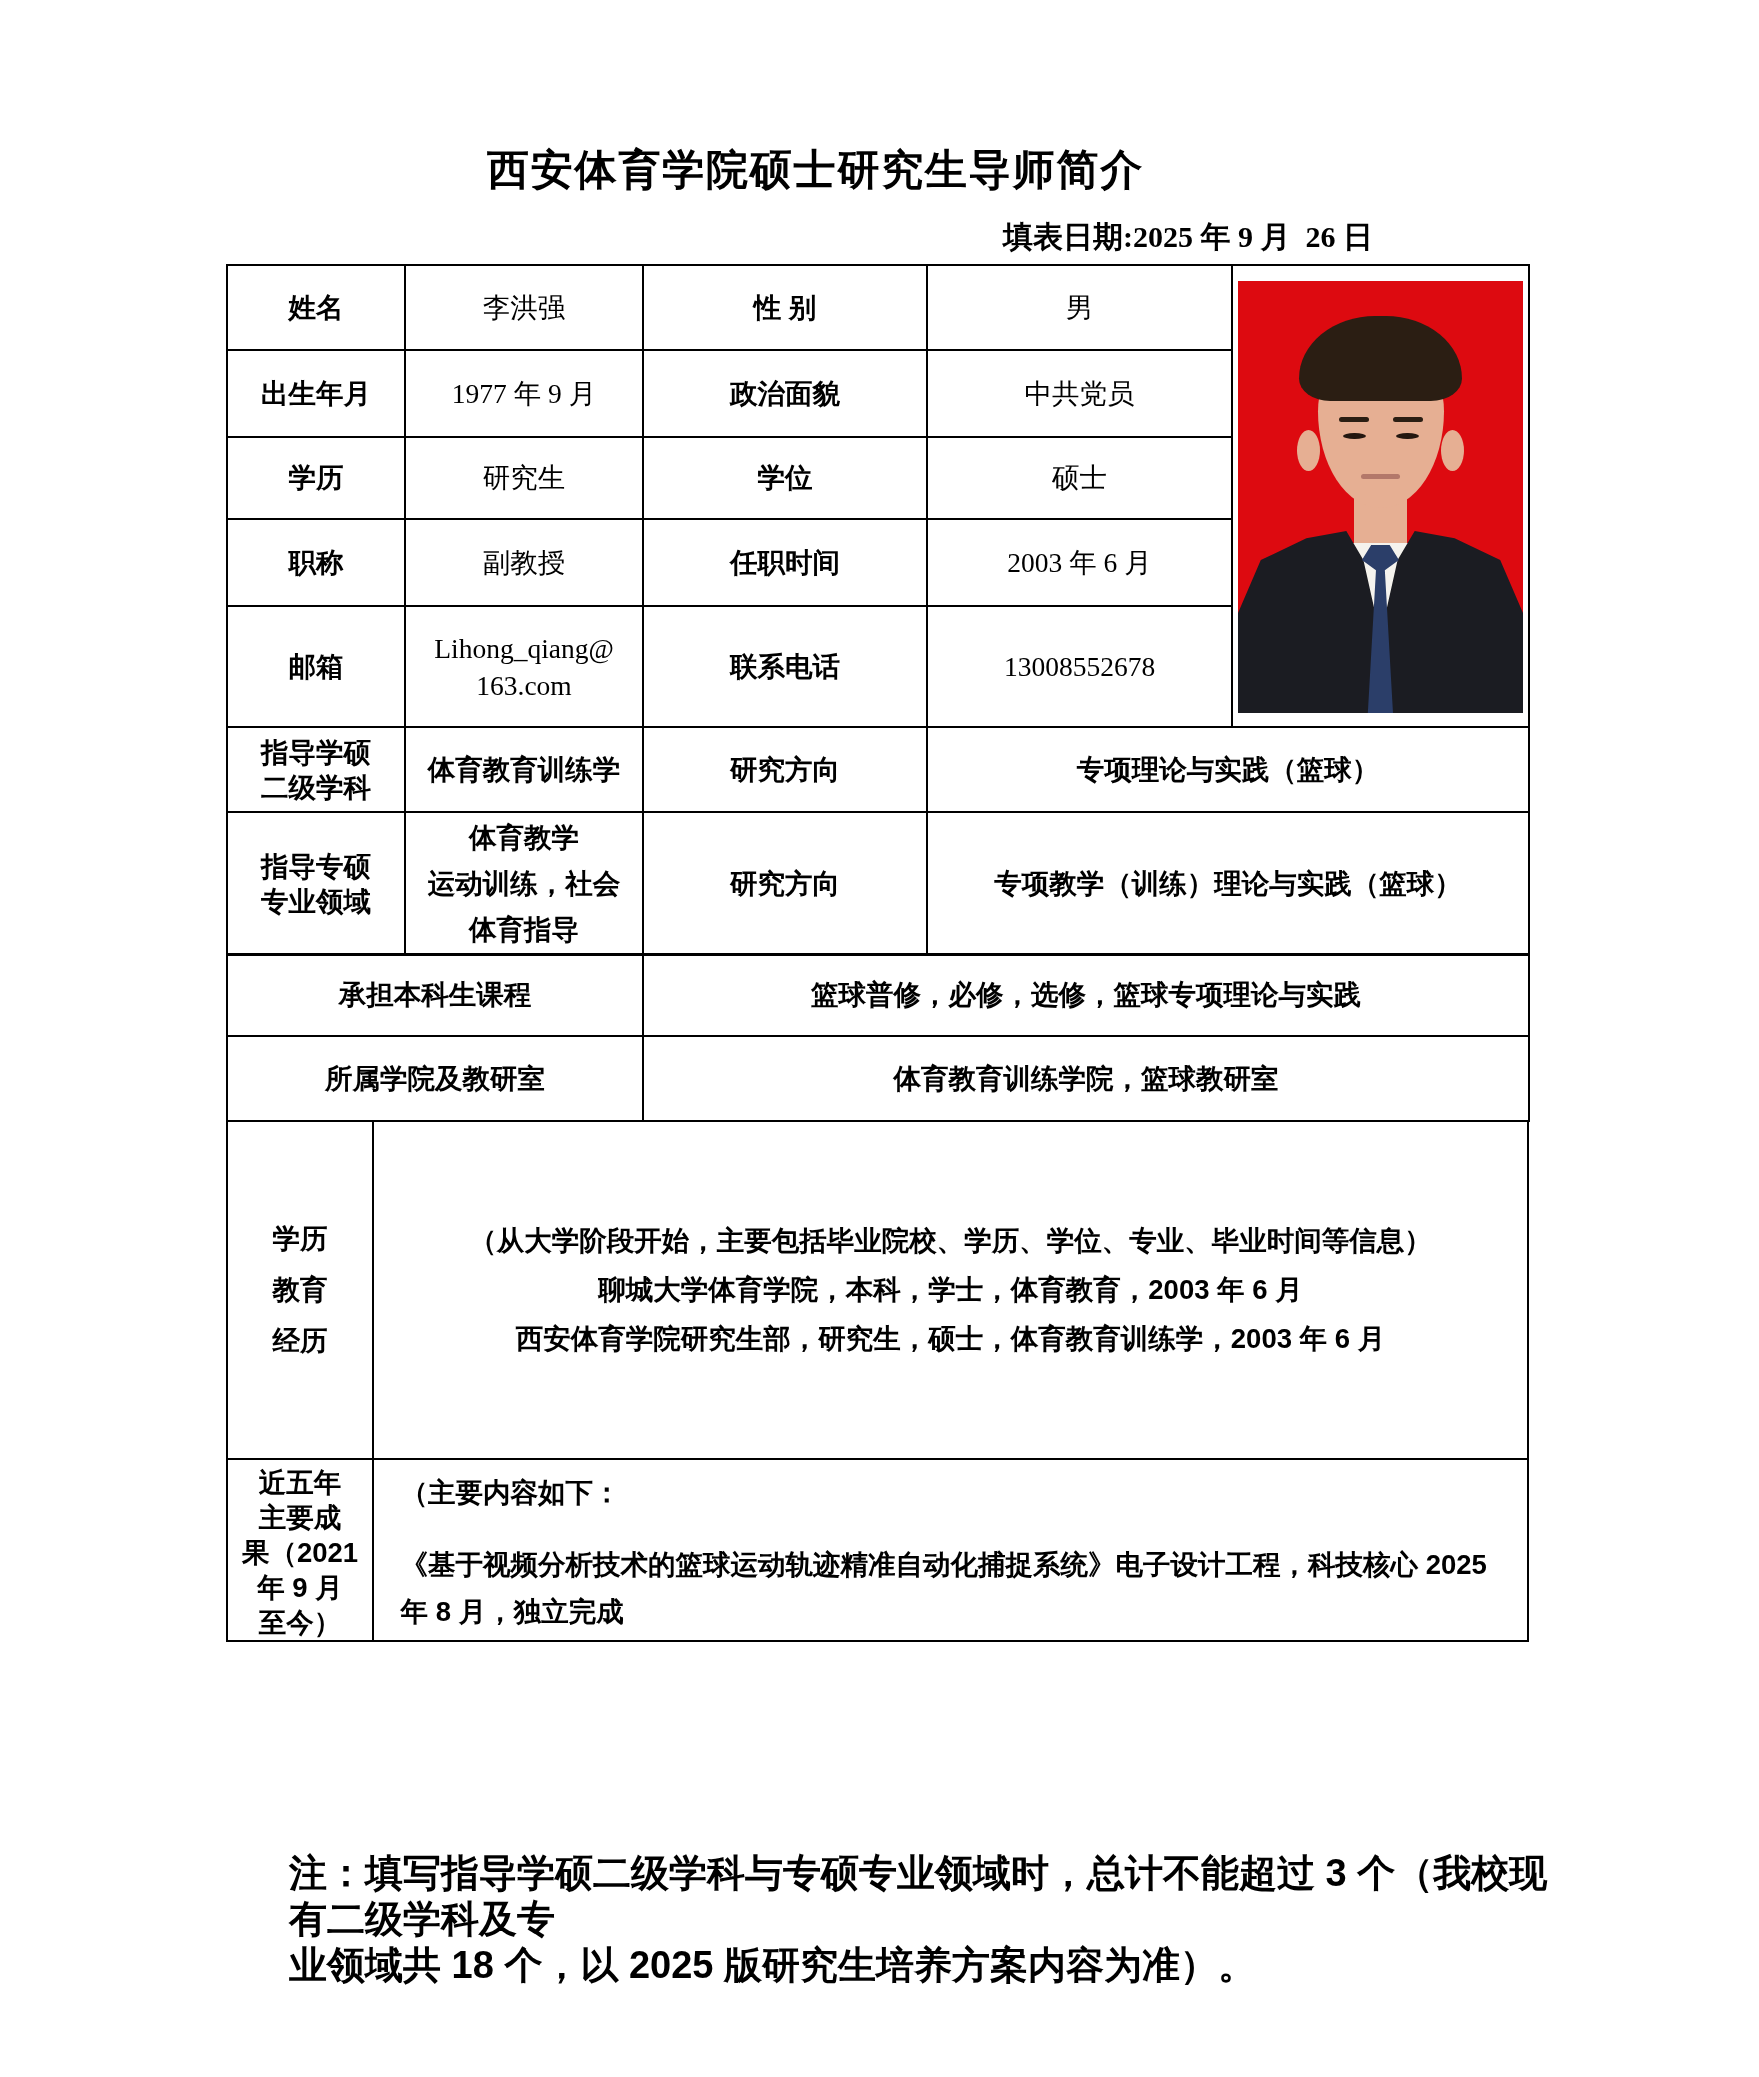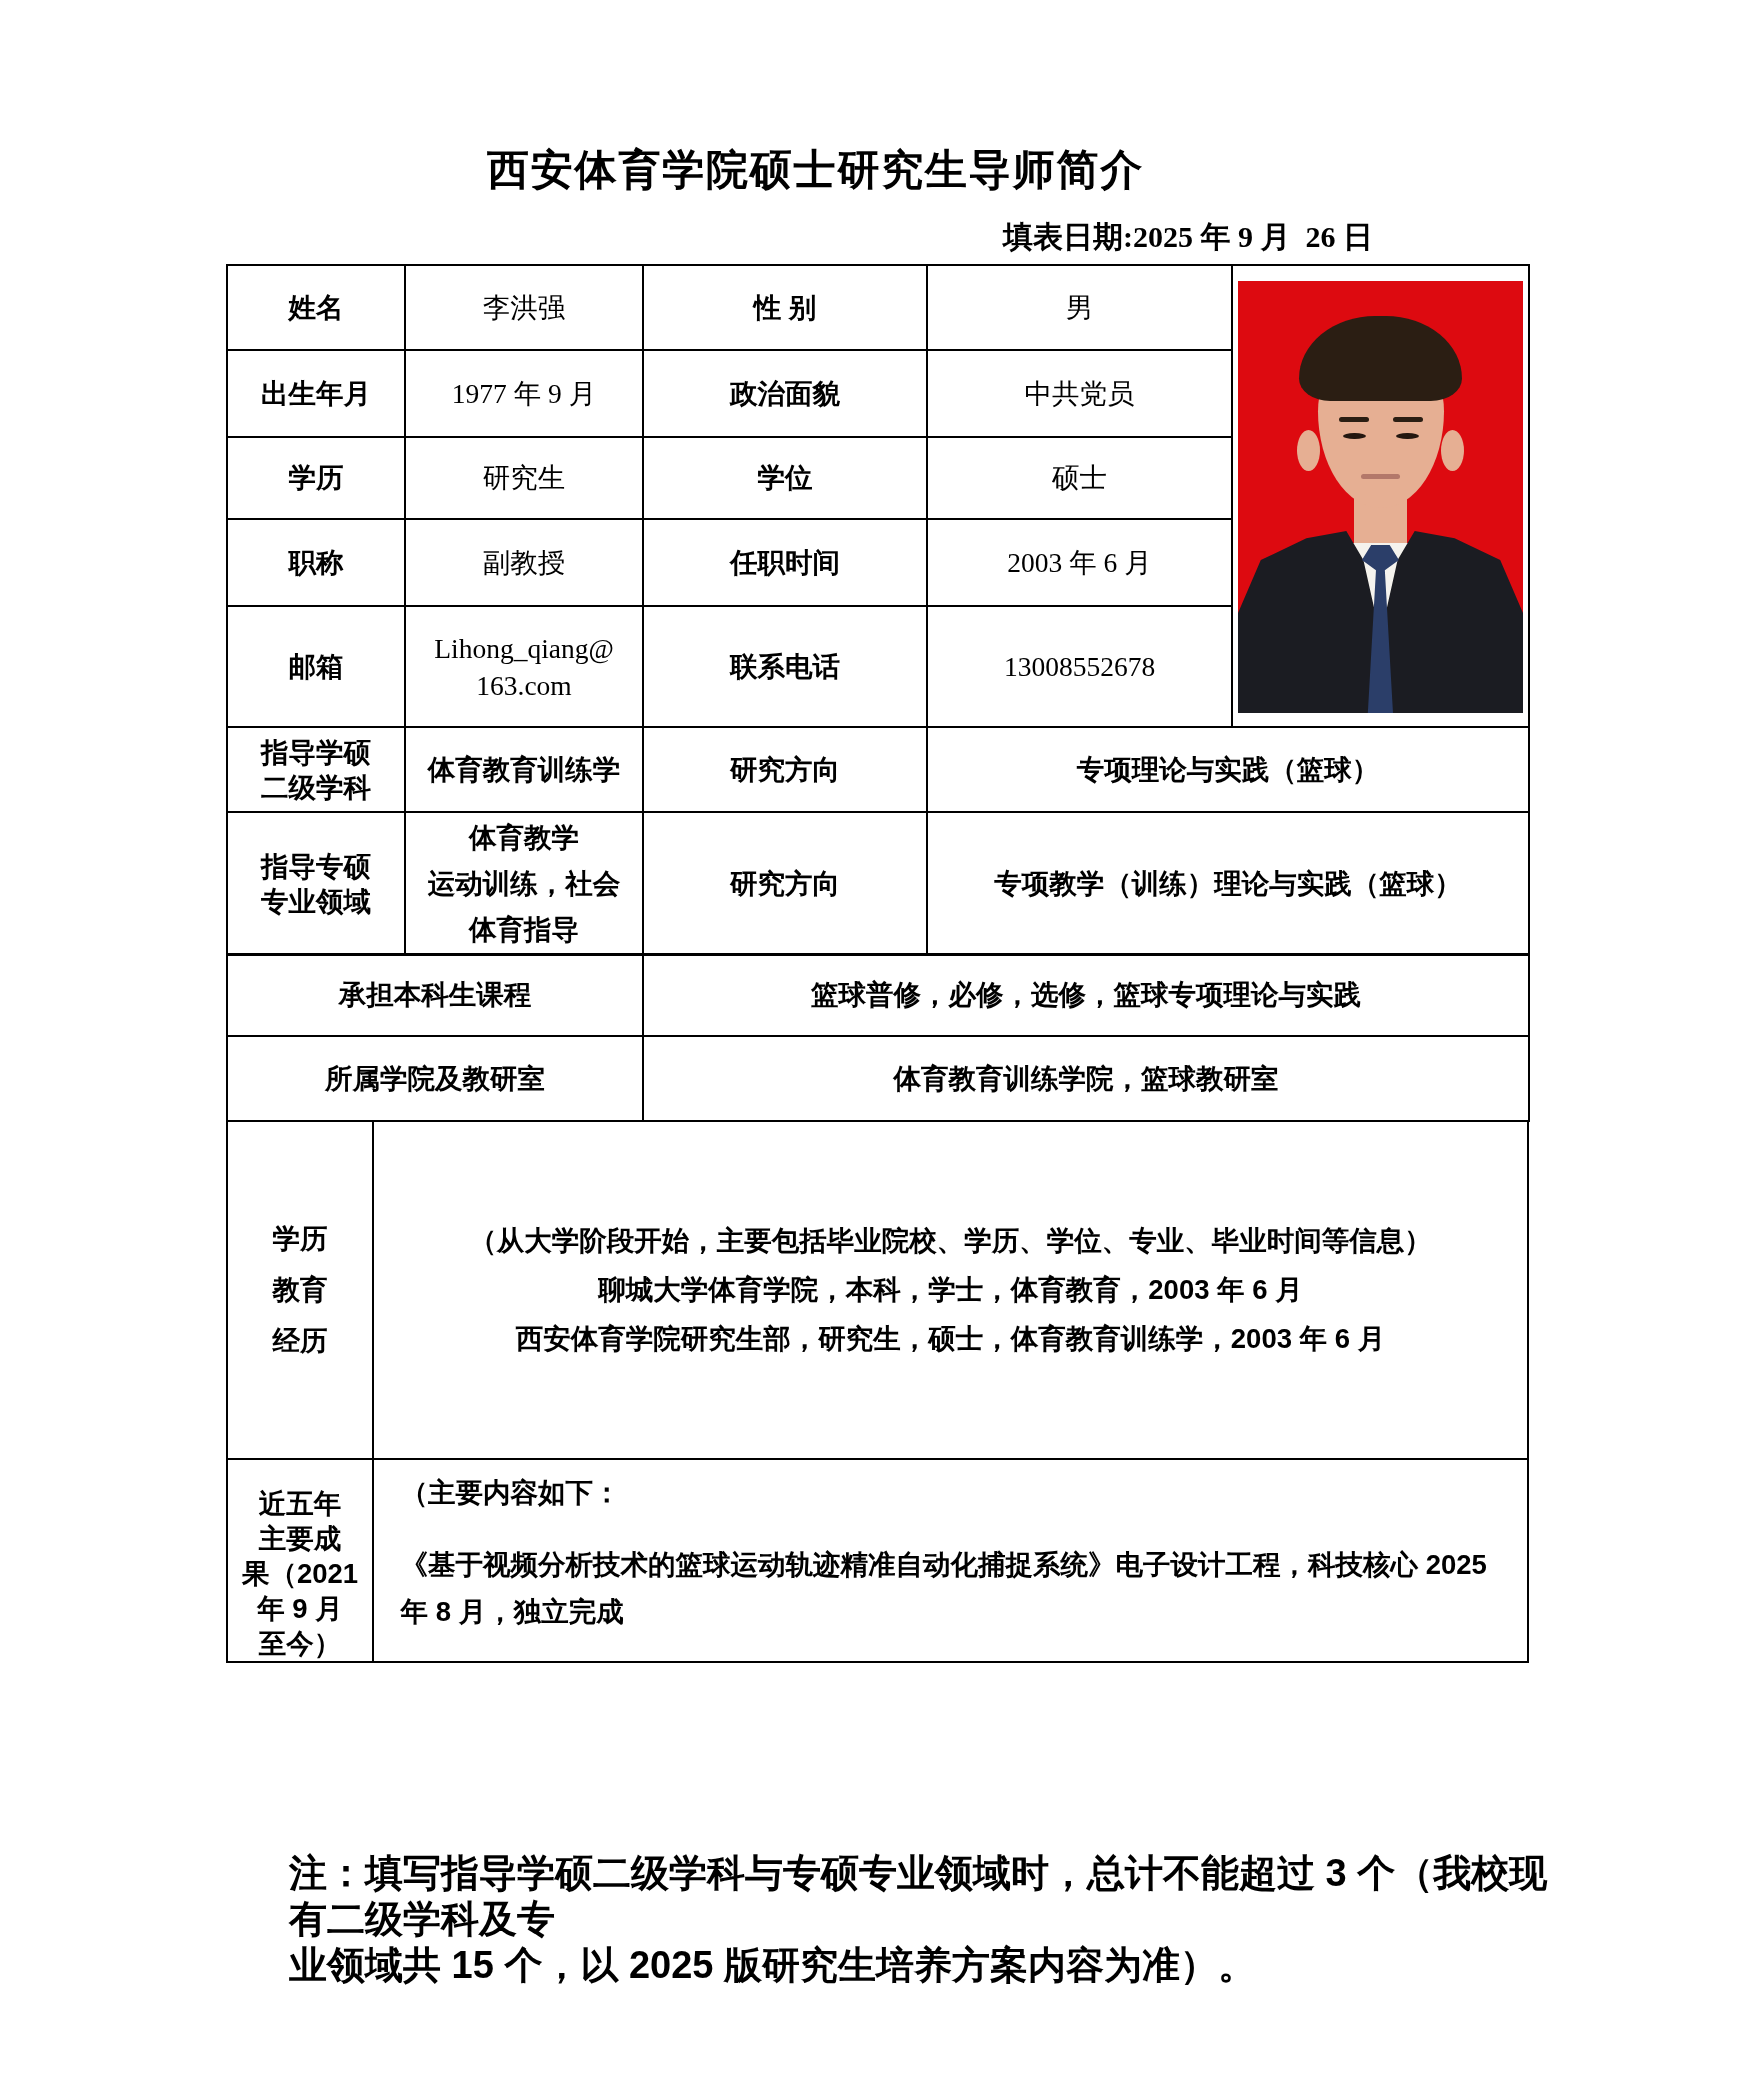--- a/index.html
+++ b/index.html
@@ -59,21 +59,21 @@
   .p-brow.l{left:21px;} .p-brow.r{right:21px;}
   .p-eye{top:92px;width:23px;height:6.2px;background:#241710;border-radius:50%;}
   .p-eye.l{left:25px;} .p-eye.r{right:25px;}
   .p-mouth{top:133px;left:50%;margin-left:-19.5px;width:39px;height:5.3px;background:#b3786a;border-radius:3.5px;}
   .p-hair{
     top:35px;left:50%;margin-left:-82px;width:163px;height:85px;background:var(--photo-hair,#2b1e13);
     border-radius:78px 78px 32px 32px / 64px 64px 23px 23px;
   }
 
   .edu-label .line{line-height:51px;}
-  .ach-label{vertical-align:top;padding-top:26px;}
+  .ach-label{vertical-align:top;padding-top:5px;}
   .ach-label .line{line-height:35px;}
   .ach-value{text-align:left;vertical-align:top;padding:12.4px 21px 0 26.6px;}
   .ach-intro{display:block;line-height:41px;margin-bottom:28px;}
   .ach-content{display:block;line-height:47px;}
 
   .note-wrap{
     position:absolute;left:241px;top:1850px;width:1295px;text-align:left;
     font-weight:bold;font-size:38px;line-height:46px;margin-left:48px;
   }
 </style>
@@ -221,15 +221,15 @@
         <span class="ach-content">《基于视频分析技术的篮球运动轨迹精准自动化捕捉系统》电子设计工程，科技核心 2025 年 8 月，独立完成</span>
       </td>
     </tr>
   </tbody>
     </table>
 
 </div>
 
 <div class="note-wrap">
   <span class="line">注：填写指导学硕二级学科与专硕专业领域时，总计不能超过 3 个（我校现有二级学科及专</span>
-  <span class="line">业领域共 15 个，以 2025 版研究生培养方案内容为准）。</span>
+  <span class="line">业领域共 18 个，以 2025 版研究生培养方案内容为准）。</span>
 </div>
 
 
 </body></html>

